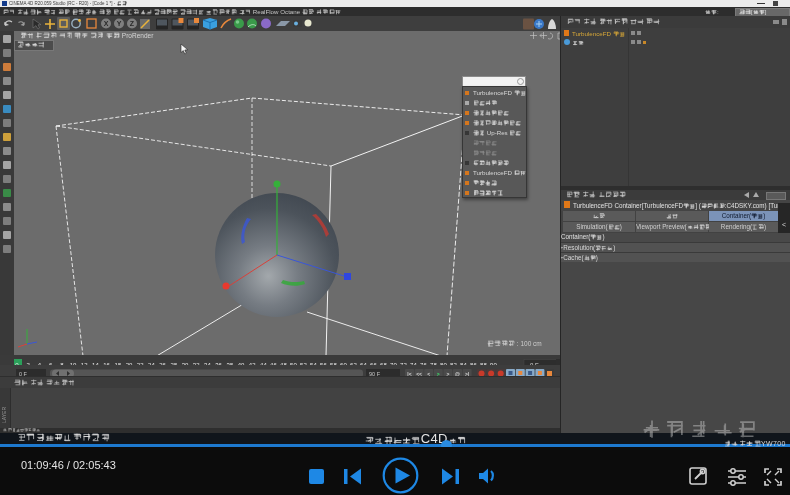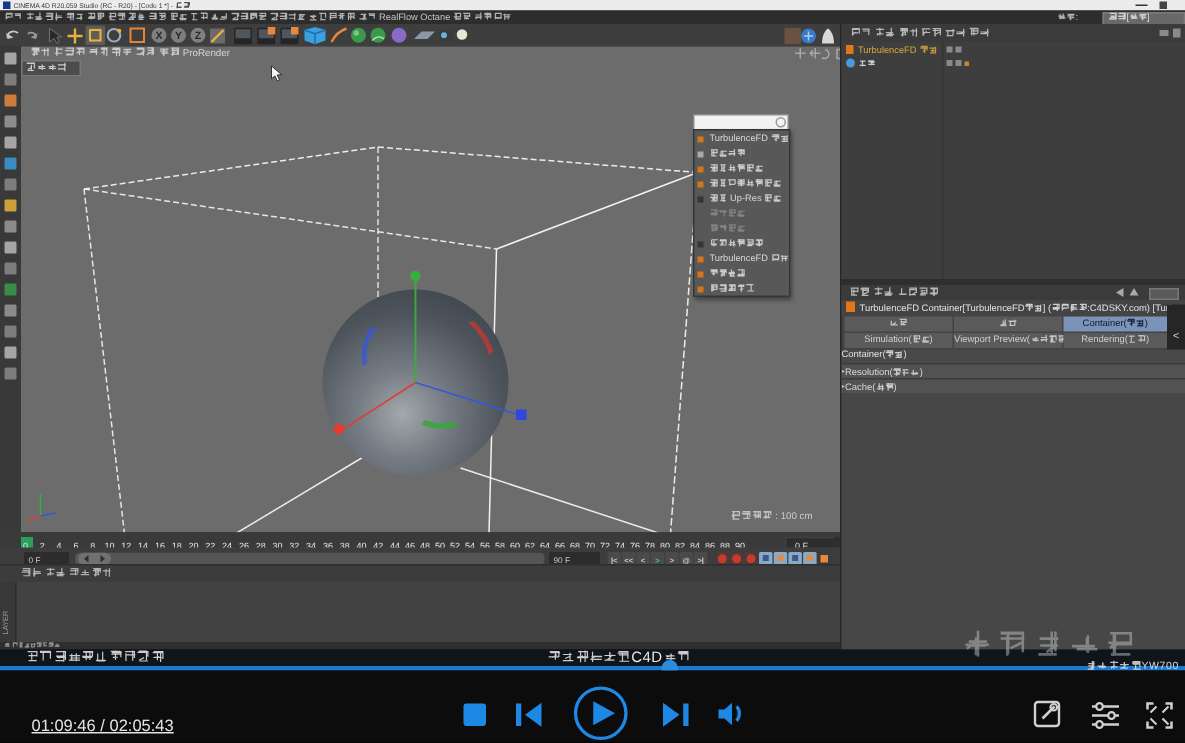--- a/index.html
+++ b/index.html
@@ -744,21 +744,21 @@
           <path d="M1.7 12.8L13.4 12.8 M3.9 13.6L12.3 13.6 M3.8 4.6L3.8 14.3 M9.7 2.8L9.7 12.0 " stroke="rgb(230, 230, 230)" stroke-width="1.42" fill="none" opacity="0.88"></path>
         </svg><svg xmlns="http://www.w3.org/2000/svg" width="9" height="9" viewBox="0 0 16 16" style="vertical-align:-0.12em;margin-right:0.3px">
           <path d="M2.8 3.6L14.5 3.6 M1.2 2.1L12.3 2.1 M2.2 5.5L13.0 5.5 M7.1 1.1L7.1 12.4 M3.9 9.3L9.9 9.2 M2.5 2.5 L13.5 2.5 L13.5 9.3 " stroke="rgb(230, 230, 230)" stroke-width="1.42" fill="none" opacity="0.88"></path>
         </svg><svg xmlns="http://www.w3.org/2000/svg" width="9" height="9" viewBox="0 0 16 16" style="vertical-align:-0.12em;margin-right:0.3px">
           <path d="M3.4 6.2L14.7 6.2 M2.7 6.3L12.6 6.3 M3.5 4.4L3.5 13.5 M11.5 1.2L11.5 13.3 M2.5 2.5 L13.5 2.5 L13.5 10.1 " stroke="rgb(230, 230, 230)" stroke-width="1.42" fill="none" opacity="0.88"></path>
         </svg><svg xmlns="http://www.w3.org/2000/svg" width="9" height="9" viewBox="0 0 16 16" style="vertical-align:-0.12em;margin-right:0.3px">
           <path d="M2.8 2.0L12.4 2.0 M3.5 13.6L13.4 13.6 M1.2 3.4L12.9 3.4 M11.8 3.9L11.8 12.8 M3.0 12.8L9.0 9.6 M2.5 2.5 L13.5 2.5 L13.5 8.5 " stroke="rgb(230, 230, 230)" stroke-width="1.42" fill="none" opacity="0.88"></path>
         </svg><svg xmlns="http://www.w3.org/2000/svg" width="9" height="9" viewBox="0 0 16 16" style="vertical-align:-0.12em;margin-right:0.3px">
           <path d="M2.2 9.5L12.3 9.5 M1.5 3.8L13.5 3.8 M7.0 4.1L7.0 12.8 M10.8 3.7L10.8 14.8 M3.3 9.3L9.3 8.5 M2.5 2.5 L13.5 2.5 L13.5 11.3 " stroke="rgb(230, 230, 230)" stroke-width="1.42" fill="none" opacity="0.88"></path>
         </svg></span>
-    <span class="abs hz" style="left:365px;top:0px;font-size:10px;color:#e6e6e6;line-height:11px;letter-spacing:0.3px;"><svg xmlns="http://www.w3.org/2000/svg" width="9" height="9" viewBox="0 0 16 16" style="vertical-align:-0.12em;margin-right:0.3px">
+    <span class="abs hz" style="left:365px;top:0px;font-size:13px;color:#e6e6e6;line-height:11px;letter-spacing:0.3px;"><svg xmlns="http://www.w3.org/2000/svg" width="9" height="9" viewBox="0 0 16 16" style="vertical-align:-0.12em;margin-right:0.3px">
           <path d="M1.3 8.8L13.3 8.8 M3.3 3.8L14.9 3.8 M9.4 4.3L9.4 12.0 M5.3 9.4L11.3 6.2 M2.5 2.5 L13.5 2.5 L13.5 8.8 " stroke="rgb(230, 230, 230)" stroke-width="1.42" fill="none" opacity="0.88"></path>
         </svg><svg xmlns="http://www.w3.org/2000/svg" width="9" height="9" viewBox="0 0 16 16" style="vertical-align:-0.12em;margin-right:0.3px">
           <path d="M2.1 13.1L14.6 13.1 M2.3 5.9L12.6 5.9 M10.7 3.8L10.7 13.6 M4.9 10.7L10.9 8.0 " stroke="rgb(230, 230, 230)" stroke-width="1.42" fill="none" opacity="0.88"></path>
         </svg><svg xmlns="http://www.w3.org/2000/svg" width="9" height="9" viewBox="0 0 16 16" style="vertical-align:-0.12em;margin-right:0.3px">
           <path d="M1.7 8.6L14.5 8.6 M1.1 9.6L14.4 9.6 M5.4 1.6L5.4 15.0 M10.8 1.2L10.8 14.9 M2.4 10.1L8.4 7.5 M2.5 2.5 L13.5 2.5 L13.5 10.2 " stroke="rgb(230, 230, 230)" stroke-width="1.42" fill="none" opacity="0.88"></path>
         </svg><svg xmlns="http://www.w3.org/2000/svg" width="9" height="9" viewBox="0 0 16 16" style="vertical-align:-0.12em;margin-right:0.3px">
           <path d="M2.3 8.5L14.9 8.5 M1.2 11.6L14.5 11.6 M3.8 8.1L14.9 8.1 M3.6 2.8L3.6 14.9 M2.3 10.7L8.3 7.7 " stroke="rgb(230, 230, 230)" stroke-width="1.42" fill="none" opacity="0.88"></path>
         </svg><svg xmlns="http://www.w3.org/2000/svg" width="9" height="9" viewBox="0 0 16 16" style="vertical-align:-0.12em;margin-right:0.3px">
           <path d="M1.7 7.1L14.9 7.1 M1.8 12.5L13.6 12.5 M1.6 7.1L14.1 7.1 M8.0 2.9L8.0 12.2 M8.2 3.0L8.2 12.7 M5.4 12.0L11.4 6.2 " stroke="rgb(230, 230, 230)" stroke-width="1.42" fill="none" opacity="0.88"></path>
         </svg><svg xmlns="http://www.w3.org/2000/svg" width="9" height="9" viewBox="0 0 16 16" style="vertical-align:-0.12em;margin-right:0.3px">
@@ -788,21 +788,21 @@
         <path d="M1.3 9.4L13.5 9.4 M3.8 11.0L14.9 11.0 M9.3 4.9L9.3 12.1 M9.8 3.6L9.8 13.1 " stroke="rgb(216, 216, 216)" stroke-width="1.83" fill="none" opacity="0.88"></path>
       </svg><svg xmlns="http://www.w3.org/2000/svg" width="7" height="7" viewBox="0 0 16 16" style="vertical-align:-0.12em;margin-right:0.4px">
         <path d="M2.5 3.7L14.6 3.7 M3.7 10.5L13.6 10.5 M8.2 1.2L8.2 13.1 M3.6 12.7L9.6 8.2 " stroke="rgb(216, 216, 216)" stroke-width="1.83" fill="none" opacity="0.88"></path>
       </svg><svg xmlns="http://www.w3.org/2000/svg" width="7" height="7" viewBox="0 0 16 16" style="vertical-align:-0.12em;margin-right:0.4px">
         <path d="M1.7 7.1L14.9 7.1 M1.8 12.5L13.6 12.5 M1.6 7.1L14.1 7.1 M8.0 2.9L8.0 12.2 M8.2 3.0L8.2 12.7 M5.4 12.0L11.4 6.2 " stroke="rgb(216, 216, 216)" stroke-width="1.83" fill="none" opacity="0.88"></path>
       </svg><svg xmlns="http://www.w3.org/2000/svg" width="7" height="7" viewBox="0 0 16 16" style="vertical-align:-0.12em;margin-right:0.4px">
         <path d="M2.7 6.4L12.8 6.4 M3.4 13.9L15.0 13.9 M1.4 4.4L13.6 4.4 M7.1 4.6L7.1 13.4 M2.5 2.5 L13.5 2.5 L13.5 11.1 " stroke="rgb(216, 216, 216)" stroke-width="1.83" fill="none" opacity="0.88"></path>
       </svg>YW700</div>
 
   <div class="abs" id="player">
-    <div class="abs" style="left:21px;top:31px;font-size:11px;color:#e4e4e4;text-decoration:underline;">01:09:46 / 02:05:43</div>
+    <div class="abs" style="left:21px;top:12px;font-size:11px;color:#e4e4e4;">01:09:46 / 02:05:43</div>
     <svg class="abs" style="left:300px;top:10px" width="210" height="38" id="ctrlsvg">
         <rect x="9" y="12" width="15" height="15" fill="#1e88e5" rx="2"></rect>
         <rect x="44" y="12" width="3.5" height="15" fill="#1e88e5"></rect>
         <path d="M61 11.5 L50 19.5 L61 27.5 Z" fill="#1e88e5"></path>
         <circle cx="100.5" cy="18.5" r="16.8" fill="none" stroke="#1e88e5" stroke-width="2.2"></circle>
         <path d="M95.5 10.5 L95.5 26.5 L110 18.5 Z" fill="#1e88e5"></path>
         <path d="M142 11.5 L153 19.5 L142 27.5 Z" fill="#1e88e5"></path>
         <rect x="155.5" y="12" width="3.5" height="15" fill="#1e88e5"></rect>
         <path d="M179 16 L183 16 L188 11.5 L188 26.5 L183 22 L179 22 Z" fill="#1e88e5"></path>
         <path d="M191 14 C193.5 16 193.5 21 191 23.5" stroke="#1e88e5" stroke-width="2.2" fill="none"></path>

